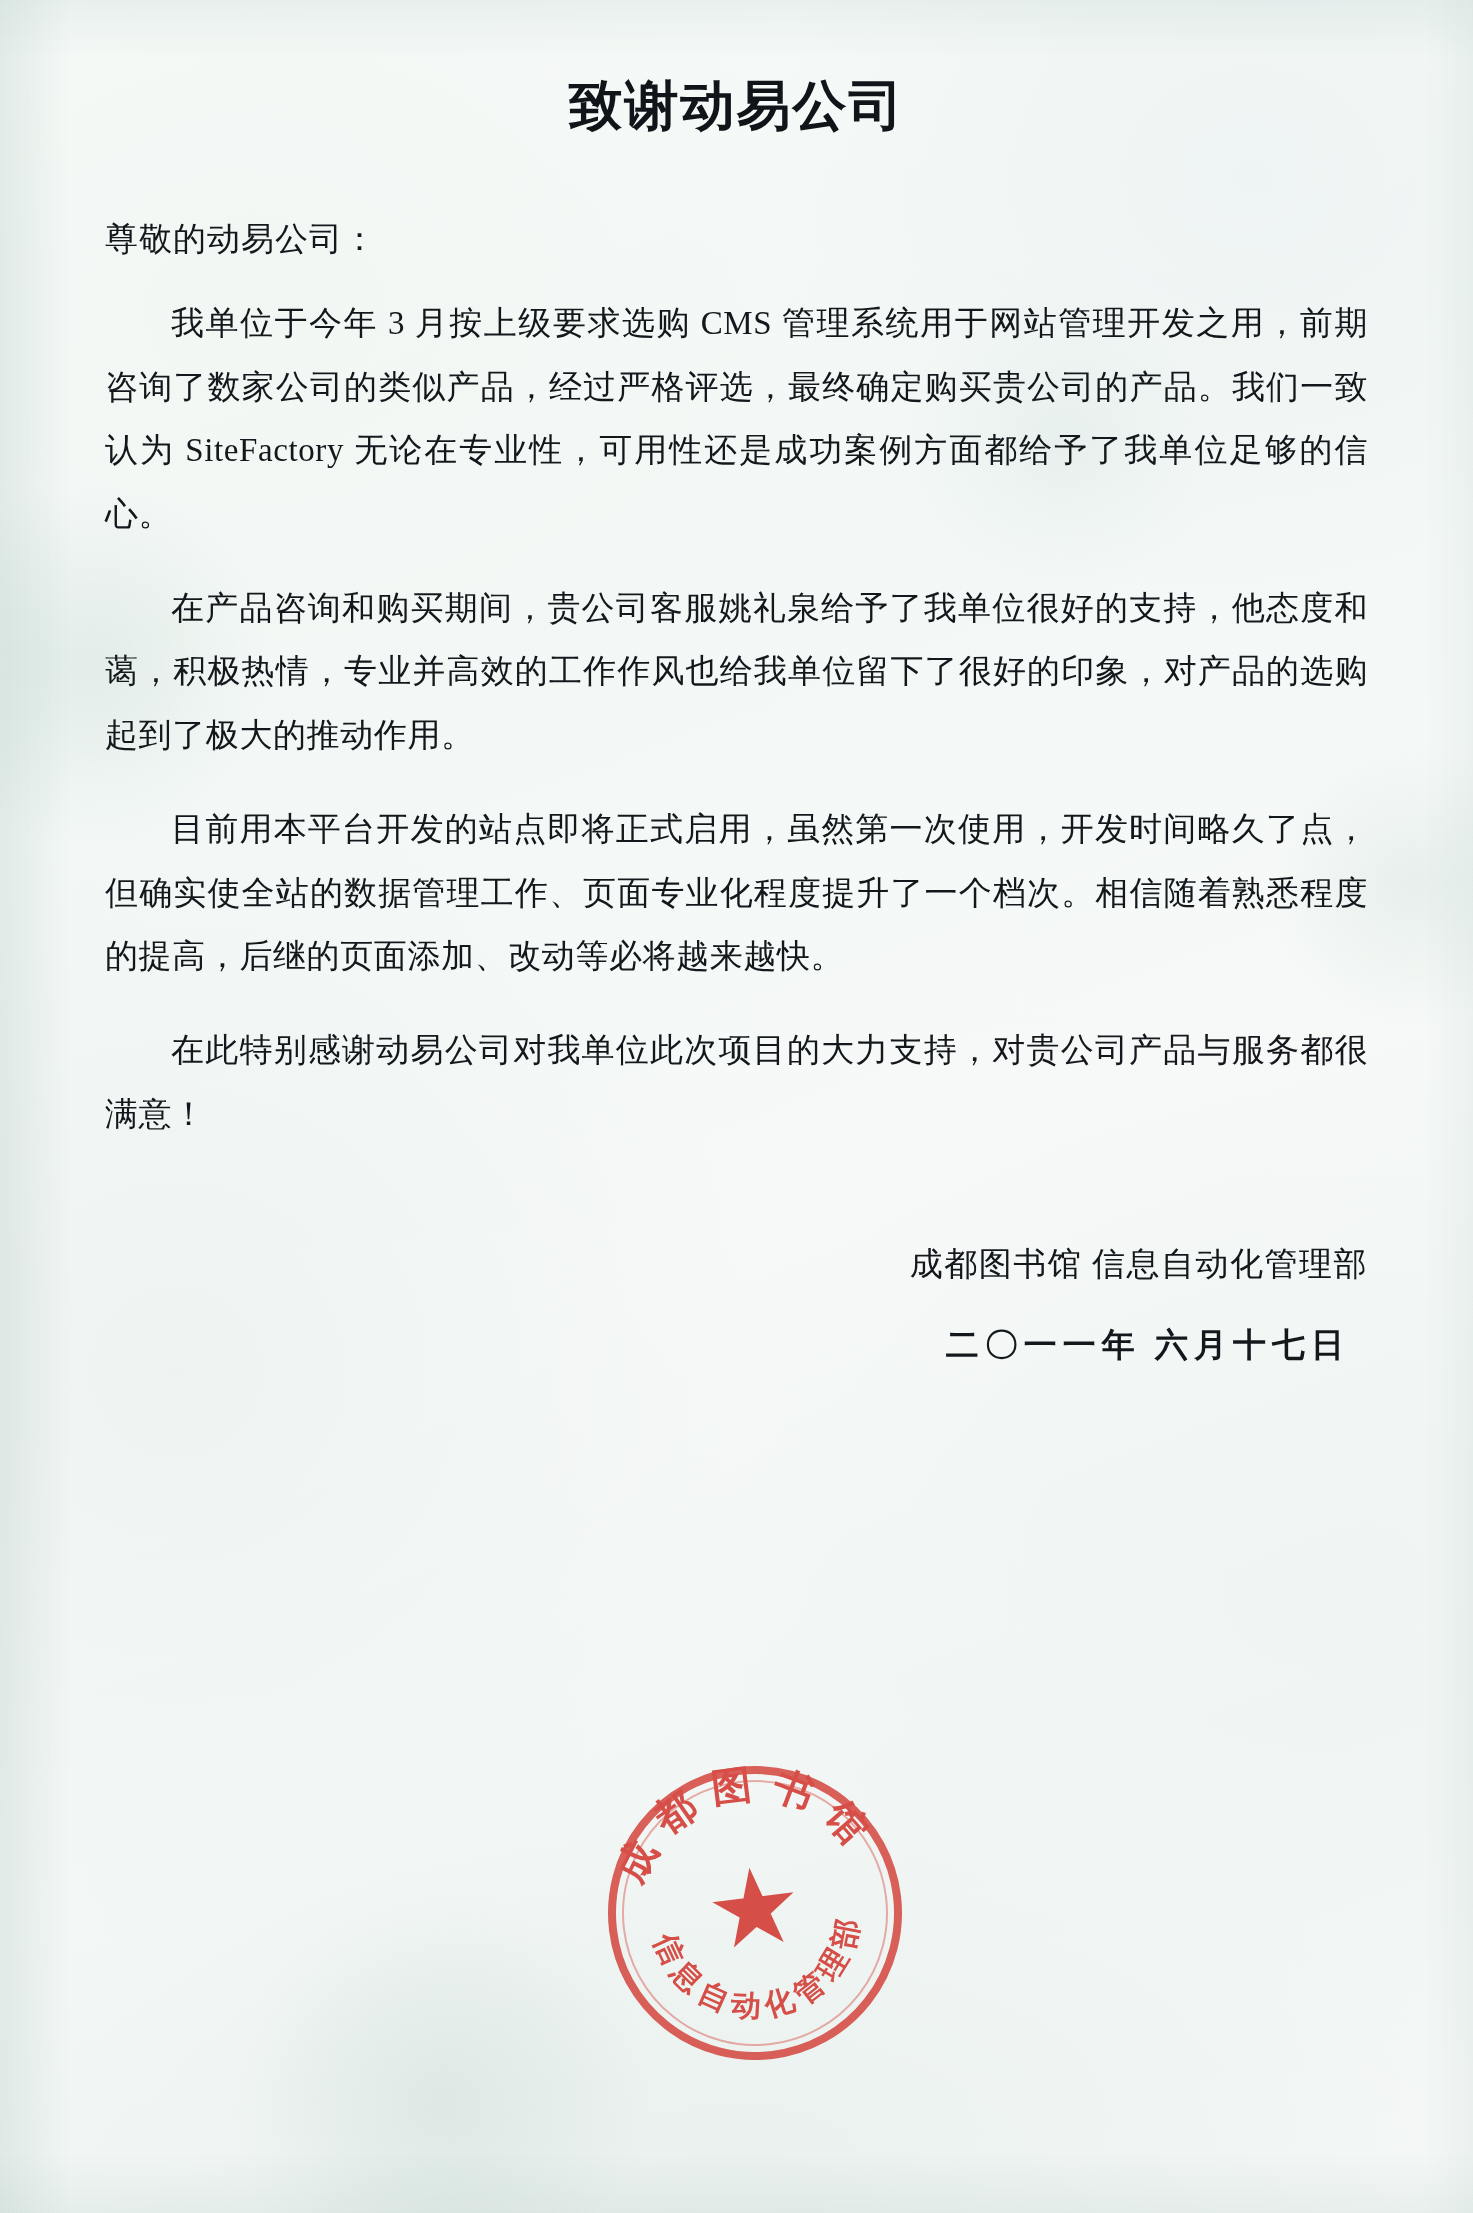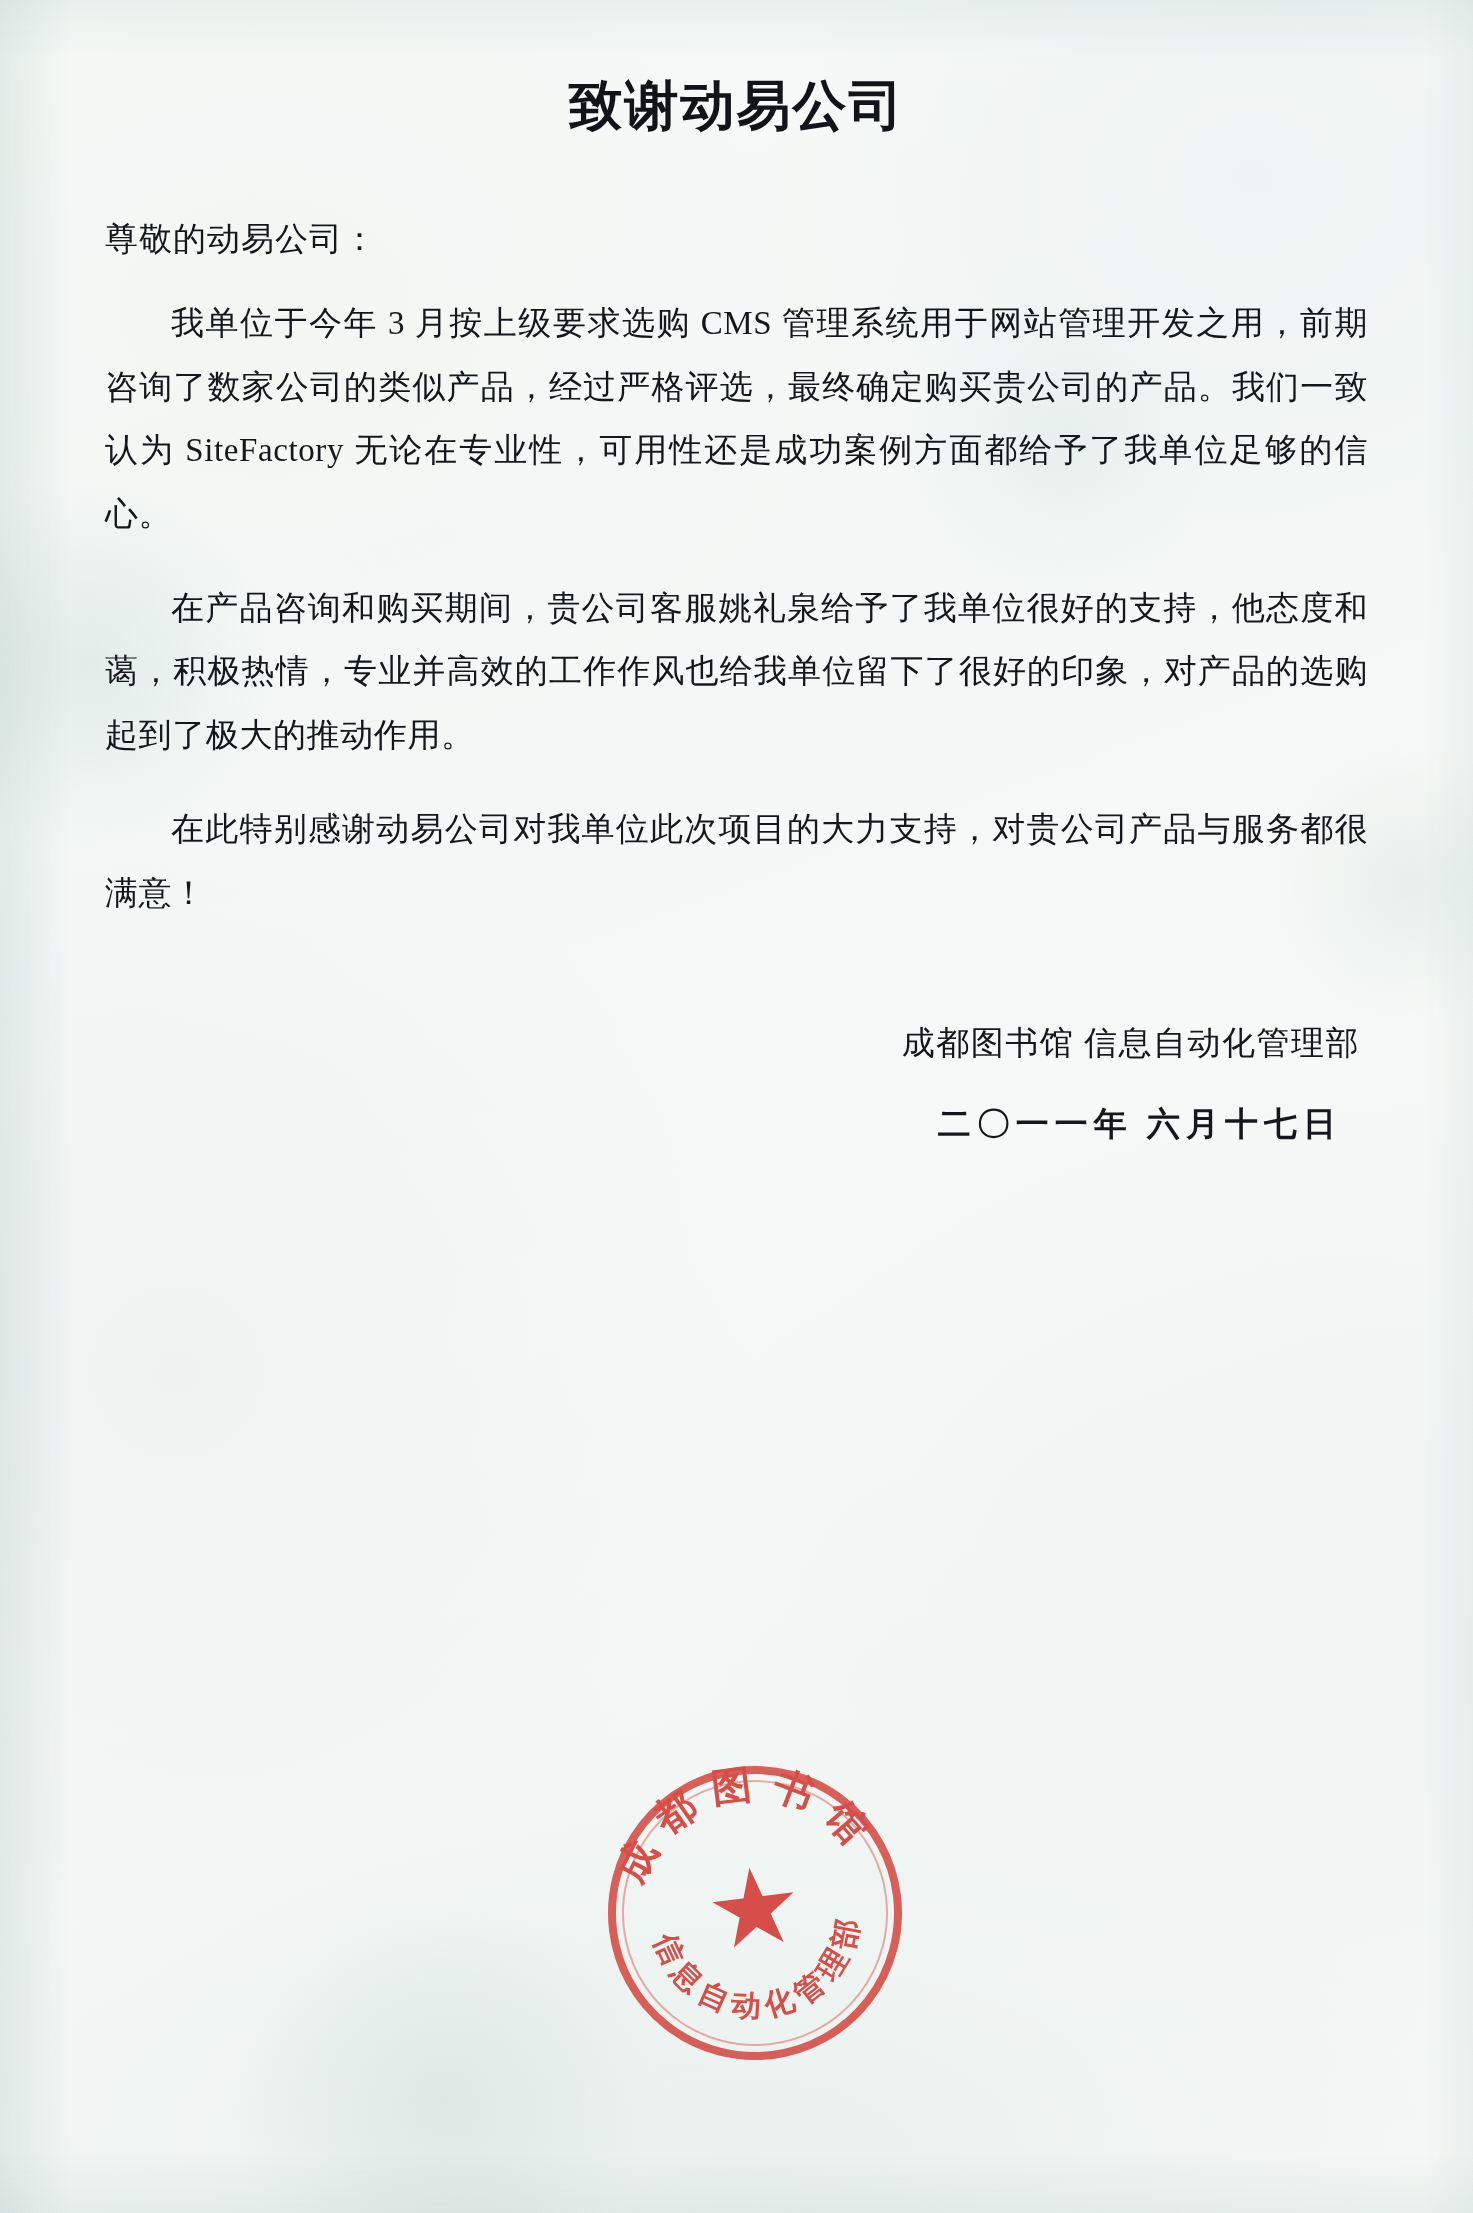--- a/index.html
+++ b/index.html
@@ -92,21 +92,21 @@
 
   .sign-block {
     margin-top: 96px;
     text-align: right;
     position: relative;
   }
   .sign-line {
     font-size: 33px;
     color: #14181c;
     letter-spacing: 1.5px;
-    margin: 8px;
+    margin: 0;
   }
   .sign-line.date {
     margin-top: 36px;
     letter-spacing: 6px;
     padding-right: 18px;
     font-weight: bold;
   }
 
   
   .stamp {
@@ -134,20 +134,21 @@
 <div id="paper">
 
   <div id="content">
 
     <h1 class="doc-title">致谢动易公司</h1>
 
     <p class="salutation">尊敬的动易公司：</p>
 
     <p class="para">我单位于今年 3 月按上级要求选购 CMS 管理系统用于网站管理开发之用，前期咨询了数家公司的类似产品，经过严格评选，最终确定购买贵公司的产品。我们一致认为 SiteFactory 无论在专业性，可用性还是成功案例方面都给予了我单位足够的信心。</p>
     <p class="para">在产品咨询和购买期间，贵公司客服姚礼泉给予了我单位很好的支持，他态度和蔼，积极热情，专业并高效的工作作风也给我单位留下了很好的印象，对产品的选购起到了极大的推动作用。</p>
+    <p class="para">目前用本平台开发的站点即将正式启用，虽然第一次使用，开发时间略久了点，但确实使全站的数据管理工作、页面专业化程度提升了一个档次。相信随着熟悉程度的提高，后继的页面添加、改动等必将越来越快。</p>
     <p class="para">在此特别感谢动易公司对我单位此次项目的大力支持，对贵公司产品与服务都很满意！</p>
 
     <div class="sign-block">
       <p class="sign-line">成都图书馆 信息自动化管理部</p>
       <p class="sign-line date">二〇一一年 六月十七日</p>
     </div>
 
   </div>
 
   <div class="stamp">

